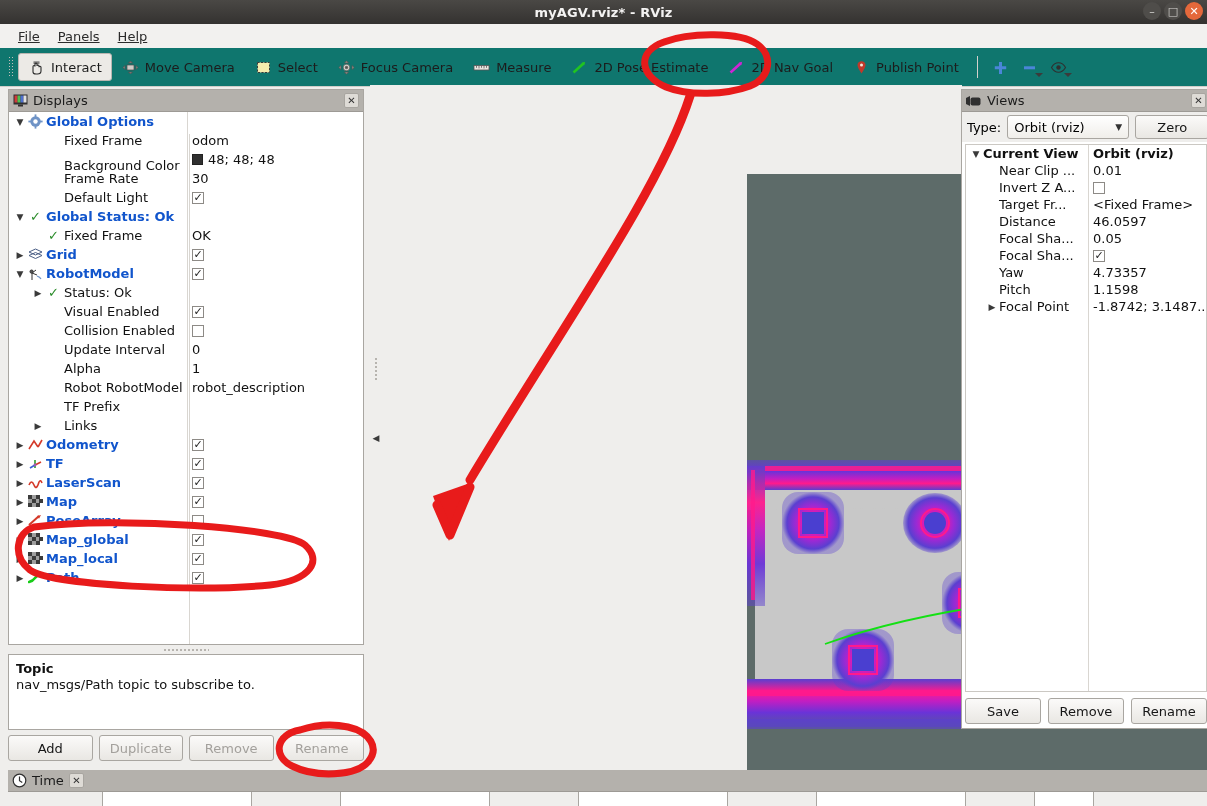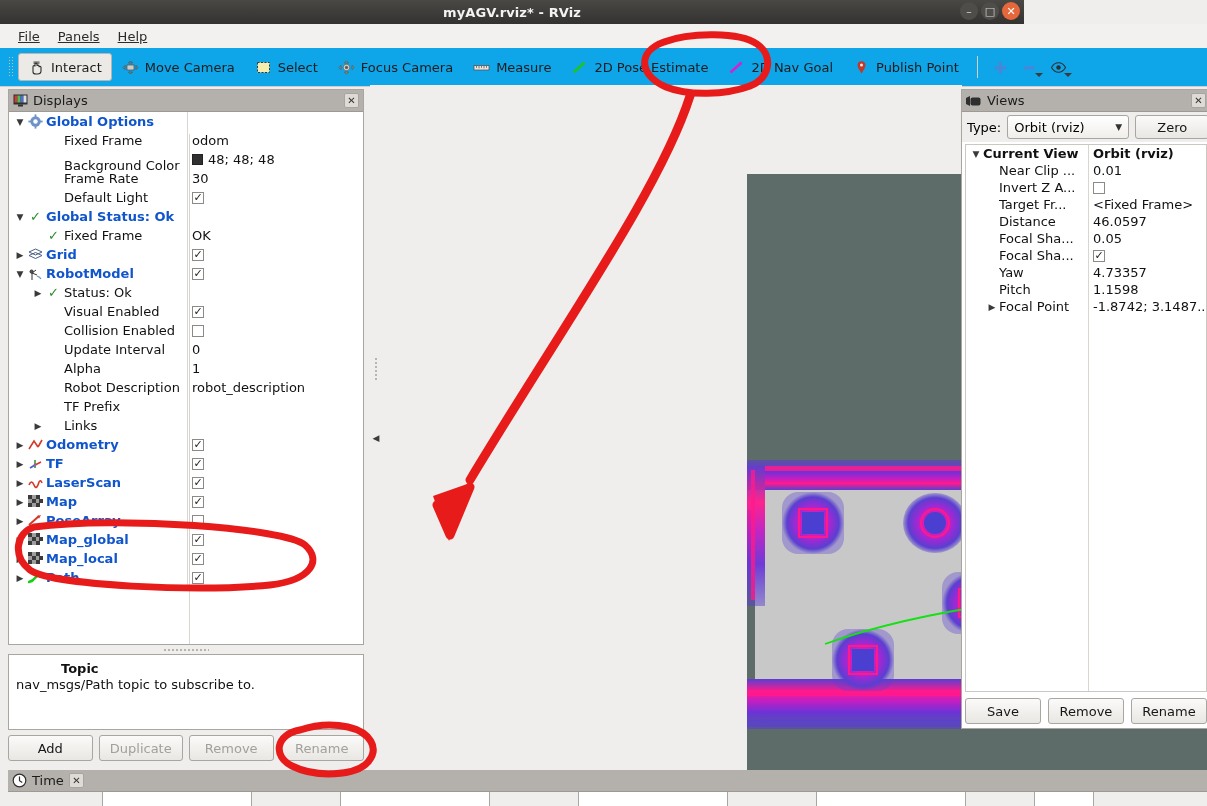--- a/index.html
+++ b/index.html
@@ -8,21 +8,21 @@
     width: 1207px; height: 806px;
     overflow: hidden;
     font-family: "DejaVu Sans", "Liberation Sans", sans-serif;
     font-size: 13px;
     background: #efeeec;
   }
   #app { position: relative; width: 1207px; height: 806px; }
 
   
   .titlebar {
-    position: absolute; left:0; top:0; width:1024px; height:24px;
+    position: absolute; left:0; top:0; width:1207px; height:24px;
     background: linear-gradient(to bottom, #4a4845, #343230);
     color: #ffffff;
     display:flex; align-items:center; justify-content:center;
   }
   .titlebar .title { font-size: 13px; font-weight: bold; color:#f4f3f2; letter-spacing:0.1px;}
   .winbtns { position:absolute; right:4px; top:2px; display:flex; gap:3px; }
   .winbtn { width:18px; height:18px; border-radius:50%; background:#4f4d4a;
             display:flex; align-items:center; justify-content:center;
             color:#d8d6d3; font-size:11px; line-height:1;}
   .winbtn.close { background:#e4683b; color:#fff; }
@@ -31,21 +31,21 @@
   .menubar {
     position:absolute; left:0; top:24px; width:1207px; height:24px;
     background:#f2f1ef; display:flex; align-items:center; padding-left:18px; gap:18px;
   }
   .menubar .mi { font-size:13px; color:#2b2b2b; }
   .menubar .mi u { text-decoration: underline; }
 
   
   .toolbar {
     position:absolute; left:0; top:48px; width:1207px; height:39px;
-    background:#0ea5e9; border-bottom:1px solid #cfcdc9;
+    background:#0f766e; border-bottom:1px solid #cfcdc9;
     display:flex; align-items:center; padding-left:8px;
   }
   .grip { width:6px; height:22px; margin-right:4px;
     background-image: radial-gradient(#c3c0bb 1px, transparent 1px);
     background-size: 3px 3px; }
   .tbtn { display:flex; align-items:center; gap:6px; height:28px;
           padding:0 9px; border-radius:3px; font-size:13px; color:#1c1c1c;
           border:1px solid transparent; white-space:nowrap; }
   .tbtn.active { background:#eceae6; border:1px solid #b9b6b1; }
   .tsep { width:1px; height:22px; background:#d3d0cc; margin:0 8px; }
@@ -92,21 +92,21 @@
   
   .splitter { position:absolute; left:8px; top:646px; width:356px; height:8px;
               background:#efeeec; display:flex; align-items:center; justify-content:center;}
   .splitter .dots { width:46px; height:4px;
     background-image: radial-gradient(#b7b4af 1px, transparent 1px);
     background-size:4px 4px; }
 
   
   #descbox { position:absolute; left:8px; top:654px; width:356px; height:76px;
              background:#fff; border:1px solid #a9a6a1; padding:6px 7px; }
-  #descbox .dtitle { font-weight:bold; font-size:13px; color:#111;margin-left:45px; }
+  #descbox .dtitle { font-weight:bold; font-size:13px; color:#111; }
   #descbox .dtext { font-size:13px; color:#111; margin-top:1px;}
 
   
   #dispbtns { position:absolute; left:8px; top:735px; width:356px; height:26px;
               display:flex; gap:6px; }
   .btn { flex:1; height:26px; border:1px solid #a9a6a1; border-radius:3px;
          background:linear-gradient(to bottom,#fbfaf9,#e9e7e3);
          display:flex; align-items:center; justify-content:center;
          font-size:13px; color:#161616; }
   .btn.disabled { color:#a3a09c; }
@@ -488,21 +488,21 @@
             <span class="tlabel">Alpha</span>
           </span>
           <span class="tcell-val">
             <span>1</span>
           </span>
         </div>
         <div class="trow">
           <span class="tcell-name" style="padding-left:22px;">
             <span class="twist"></span>
             <span class="titem-ico"></span>
-            <span class="tlabel">Robot Description</span>
+            <span class="tlabel">Robot RobotModel</span>
           </span>
           <span class="tcell-val">
             <span>robot_description</span>
           </span>
         </div>
         <div class="trow">
           <span class="tcell-name" style="padding-left:22px;">
             <span class="twist"></span>
             <span class="titem-ico"></span>
             <span class="tlabel">TF Prefix</span>

